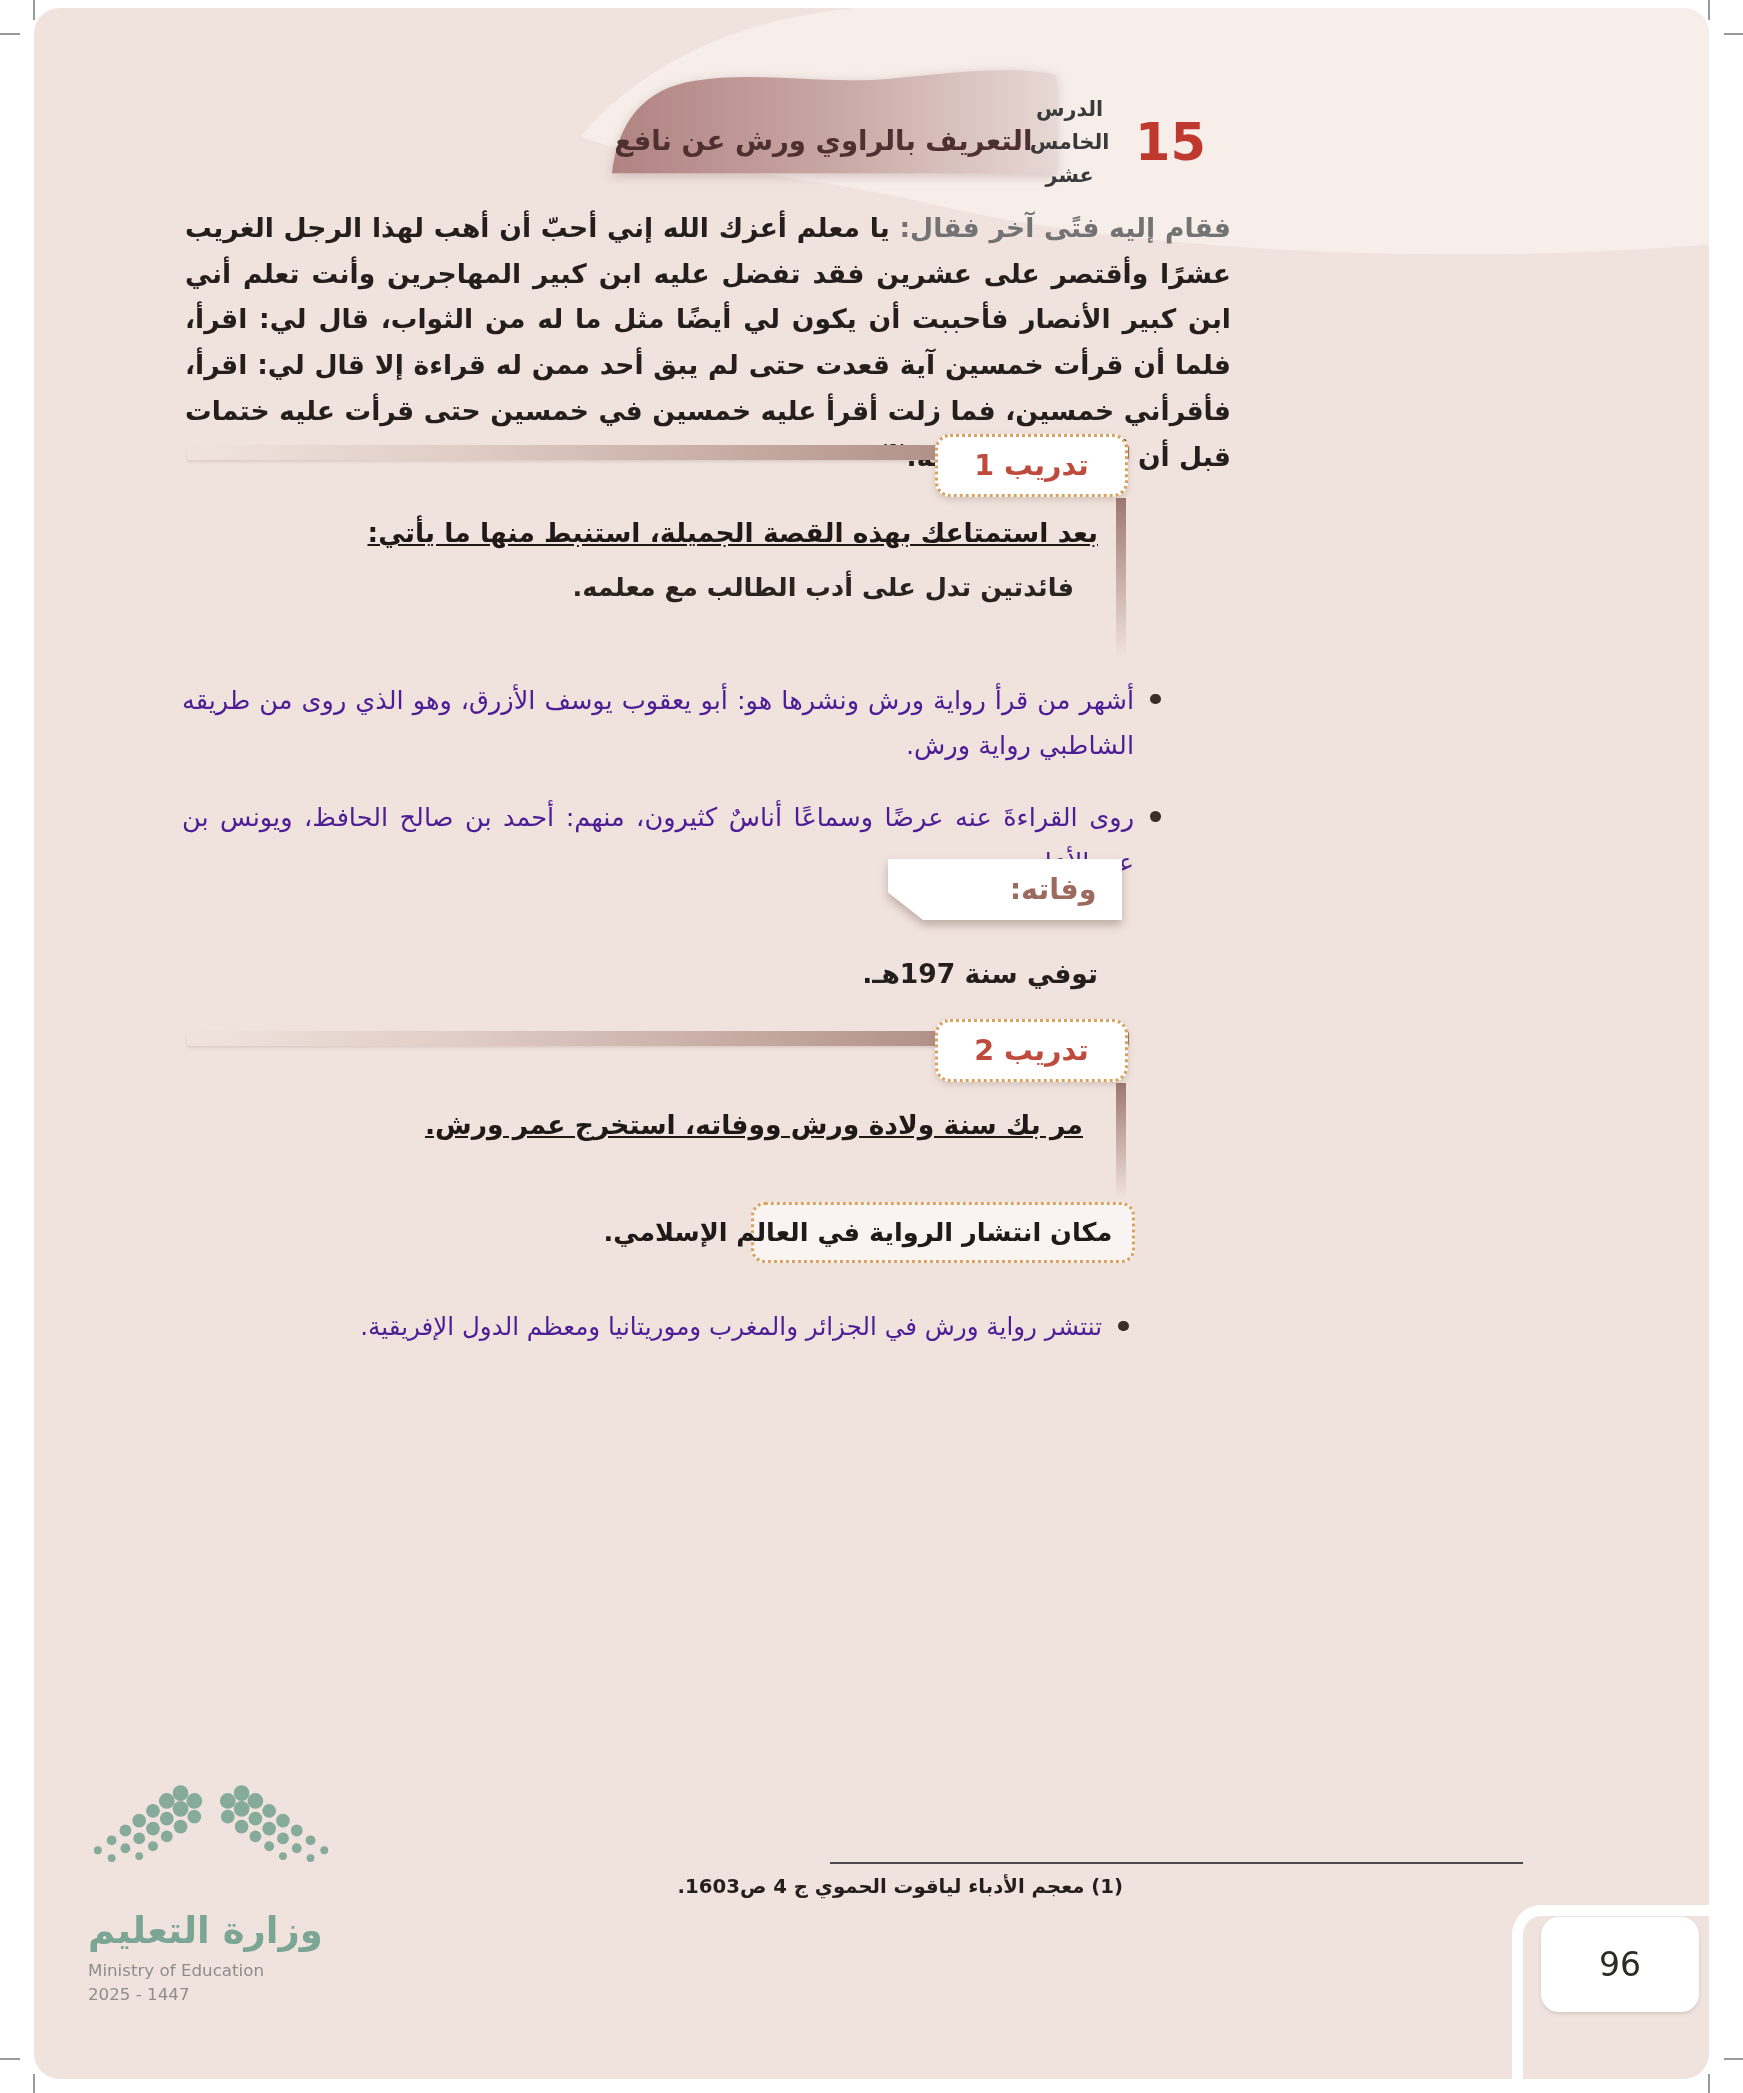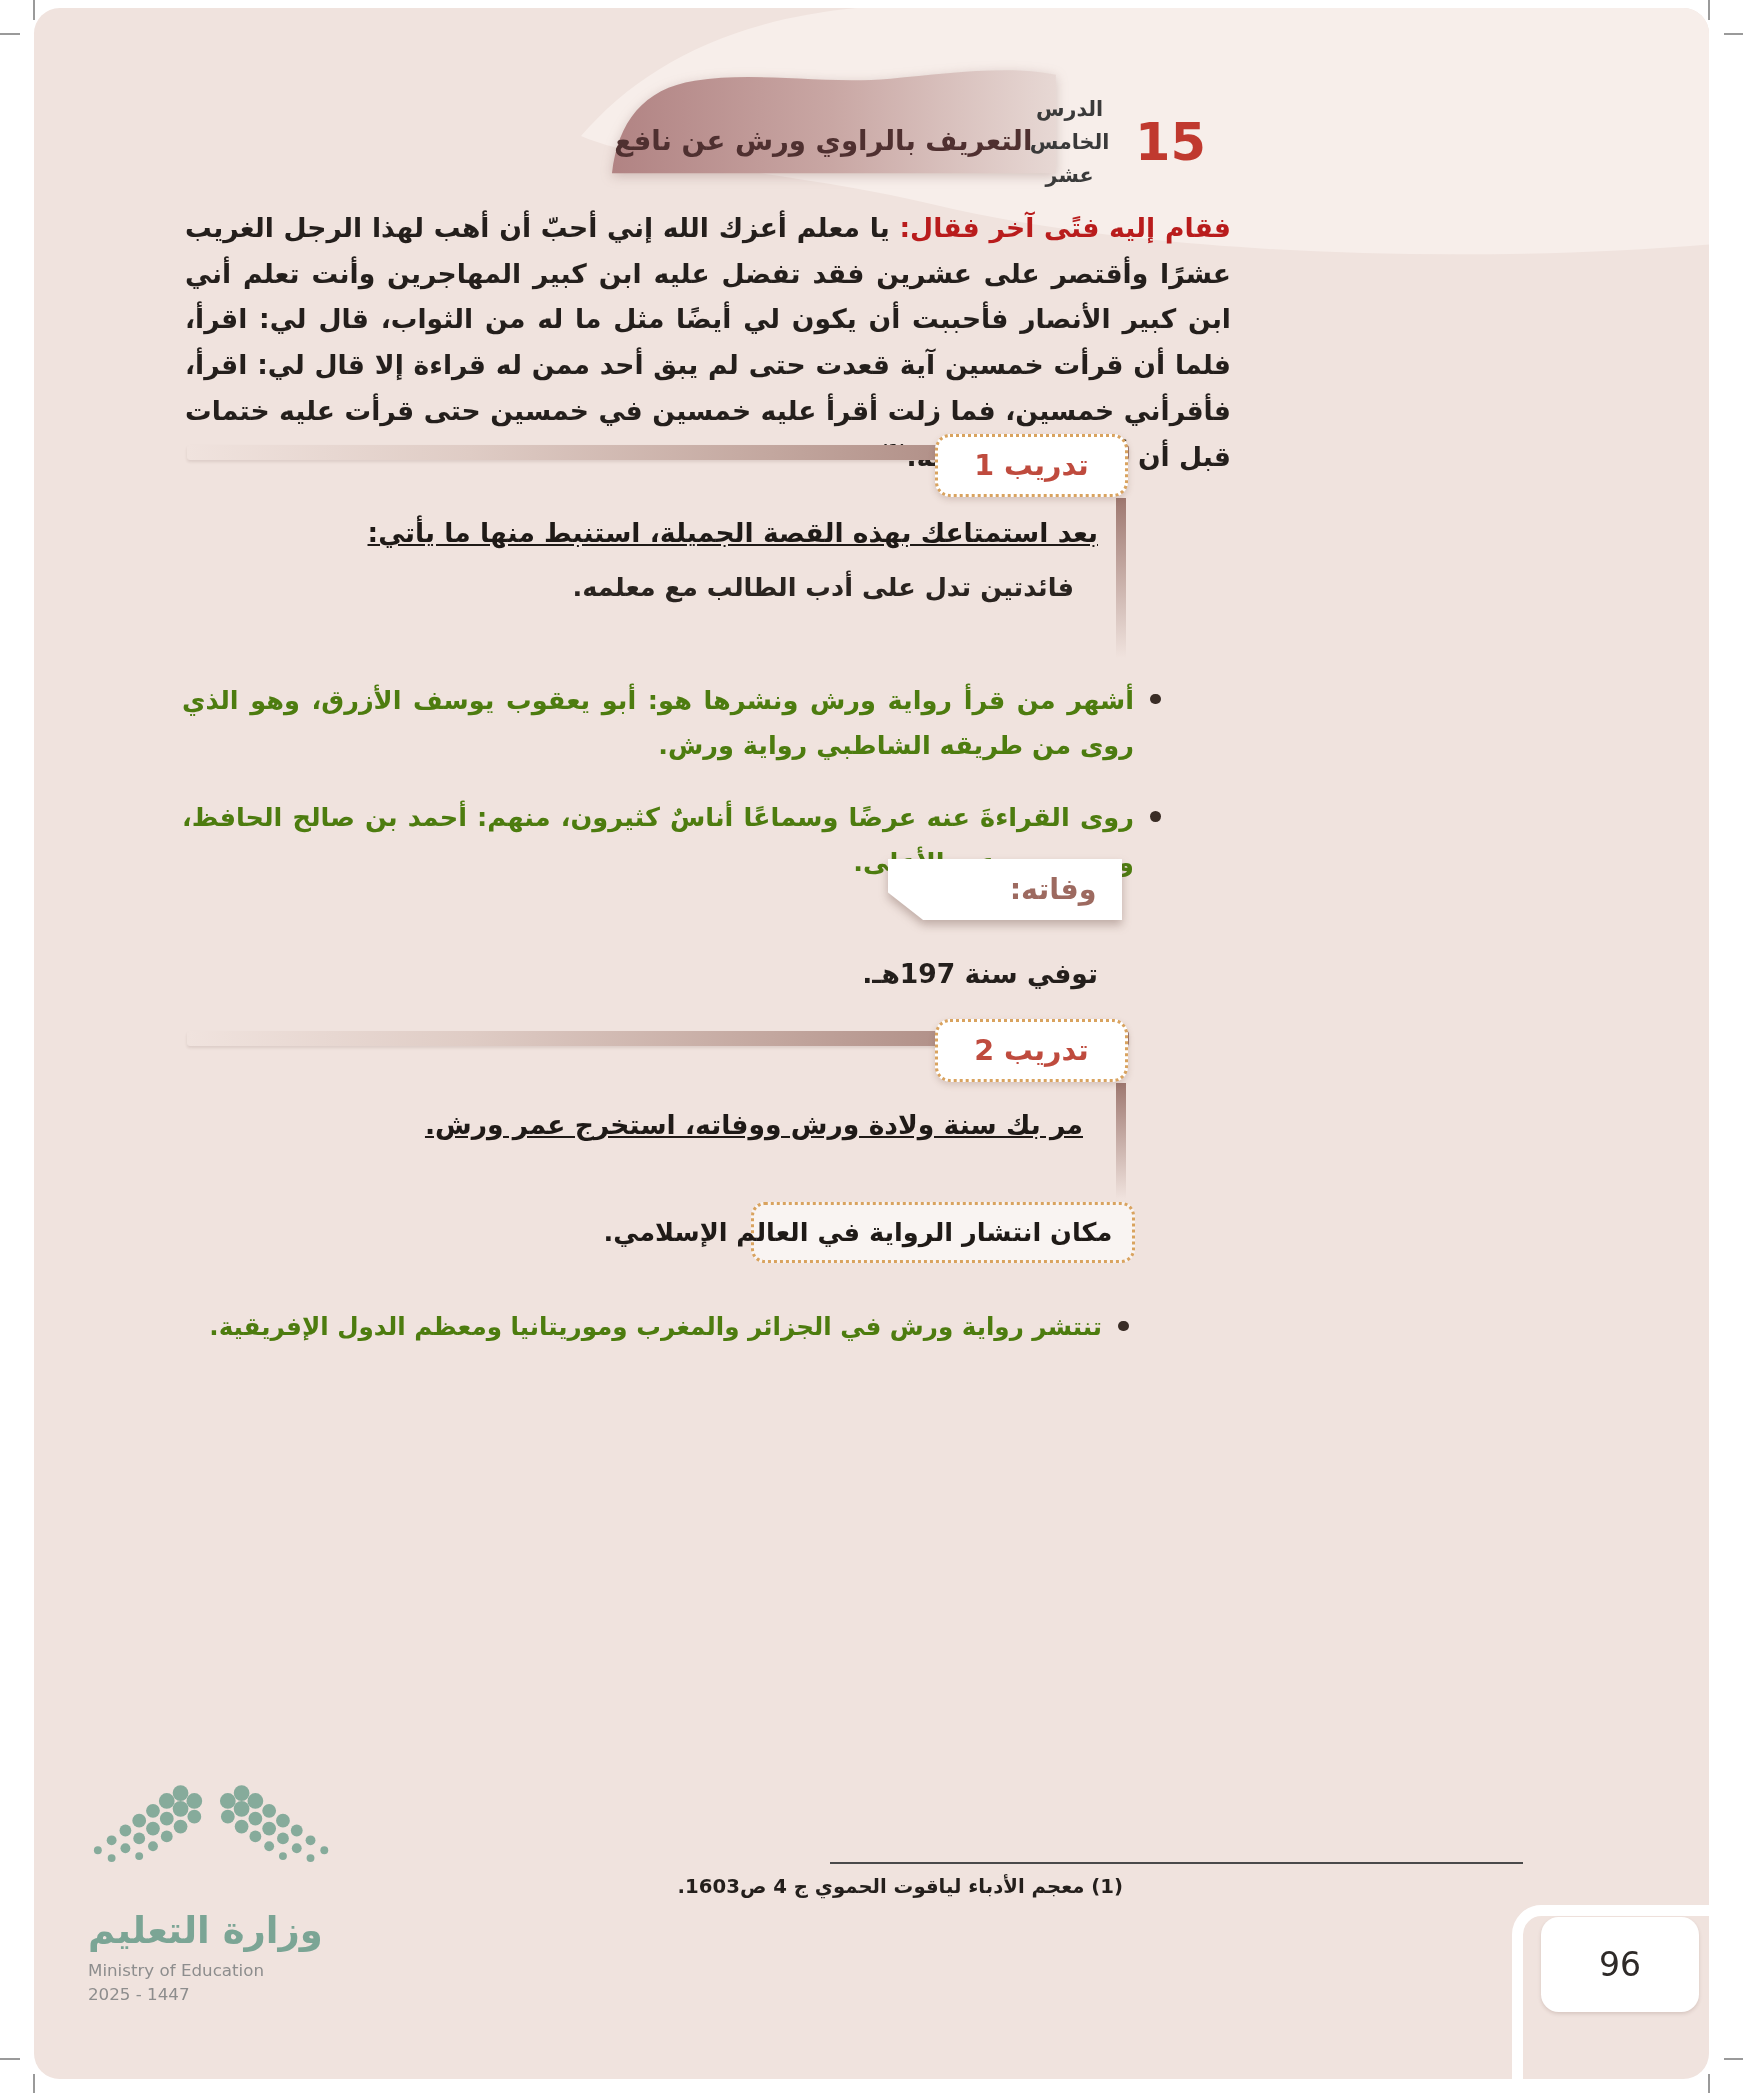--- a/index.html
+++ b/index.html
@@ -22,40 +22,40 @@
                   font-size:27.6px; font-weight:bold; color:#4f3030; white-space:nowrap; }
 
   .lesson { position:absolute; left:980px; top:85px; width:192px; display:flex;
             direction:rtl; align-items:center; gap:9.9px; }
   .lesson-num { font-size:51px; font-weight:bold; color:#c0392f; line-height:1; }
   .lesson-labels { font-size:20.7px; font-weight:bold; color:#3a3a3a; text-align:center; line-height:1.6; }
 
   .story { position:absolute; top:197px; right:478px; width:1046px; direction:rtl;
            text-align:justify; text-align-last:right; font-size:26.6px; line-height:1.72;
            font-weight:bold; color:#241f1c; }
-  .story strong { color:#b91c1c; }
+  .story strong { color:#737373; }
   .story sup { font-size:15.8px; vertical-align:super; }
 
   .exbar { position:absolute; height:14.8px; border-radius:3px;
            background:linear-gradient(to left, #9e7870 0%, #c3a79f 38%, #dfccc5 70%, rgba(223,204,197,0) 100%);
            box-shadow:0 2px 3px rgba(80,50,45,0.12); }
   .exbadge { position:absolute; width:193px; height:63px; background:#ffffff;
              border:3px dotted #d9a35f; border-radius:15px; display:flex; align-items:center;
              justify-content:center; box-shadow:0 3px 5.9px rgba(120,80,70,0.22); z-index:3; }
   .exbadge span { color:#bf4b3e; font-weight:bold; font-size:28.6px; direction:rtl; }
   .vbar { position:absolute; width:9.9px;
           background:linear-gradient(to bottom, #9e7870, rgba(158,120,112,0)); }
   .ex-prompt { position:absolute; direction:rtl; text-align:right; font-weight:bold;
                color:#1f1a17; font-size:26.6px; white-space:nowrap;text-decoration:underline; }
   .ex-items { position:absolute; direction:rtl; text-align:right; font-size:25.6px;
               font-weight:bold; color:#2a2420; line-height:1.75; }
 
   .facts { position:absolute; right:542px; top:670px; width:985px; direction:rtl; }
   .fact { position:relative; padding-right:33px; margin-bottom:27.6px; text-align:justify;
-          text-align-last:right; font-size:25.6px; font-weight:bold; color:#4d7c0f; line-height:1.75; }
+          text-align-last:right; font-size:25.6px; font-weight:normal; color:#4c1d95; line-height:1.75; }
   .dot { position:absolute; right:5.9px; top:15.8px; width:10.8px; height:10.8px; border-radius:50%;
          background:#3a2d26; }
 
   .flag-wrap { position:absolute; left:854px; top:851px;
                filter:drop-shadow(0 5.9px 4.9px rgba(100,70,60,0.35)); z-index:2; }
   .flag { width:234px; height:61px; background:#ffffff; direction:rtl; display:flex;
           align-items:center; padding-right:25.6px;
           clip-path:polygon(0 0, 100% 0, 100% 100%, 15% 100%, 0 55%); }
   .flag span { color:#9d6a60; font-size:28.6px; font-weight:bold; }
 

